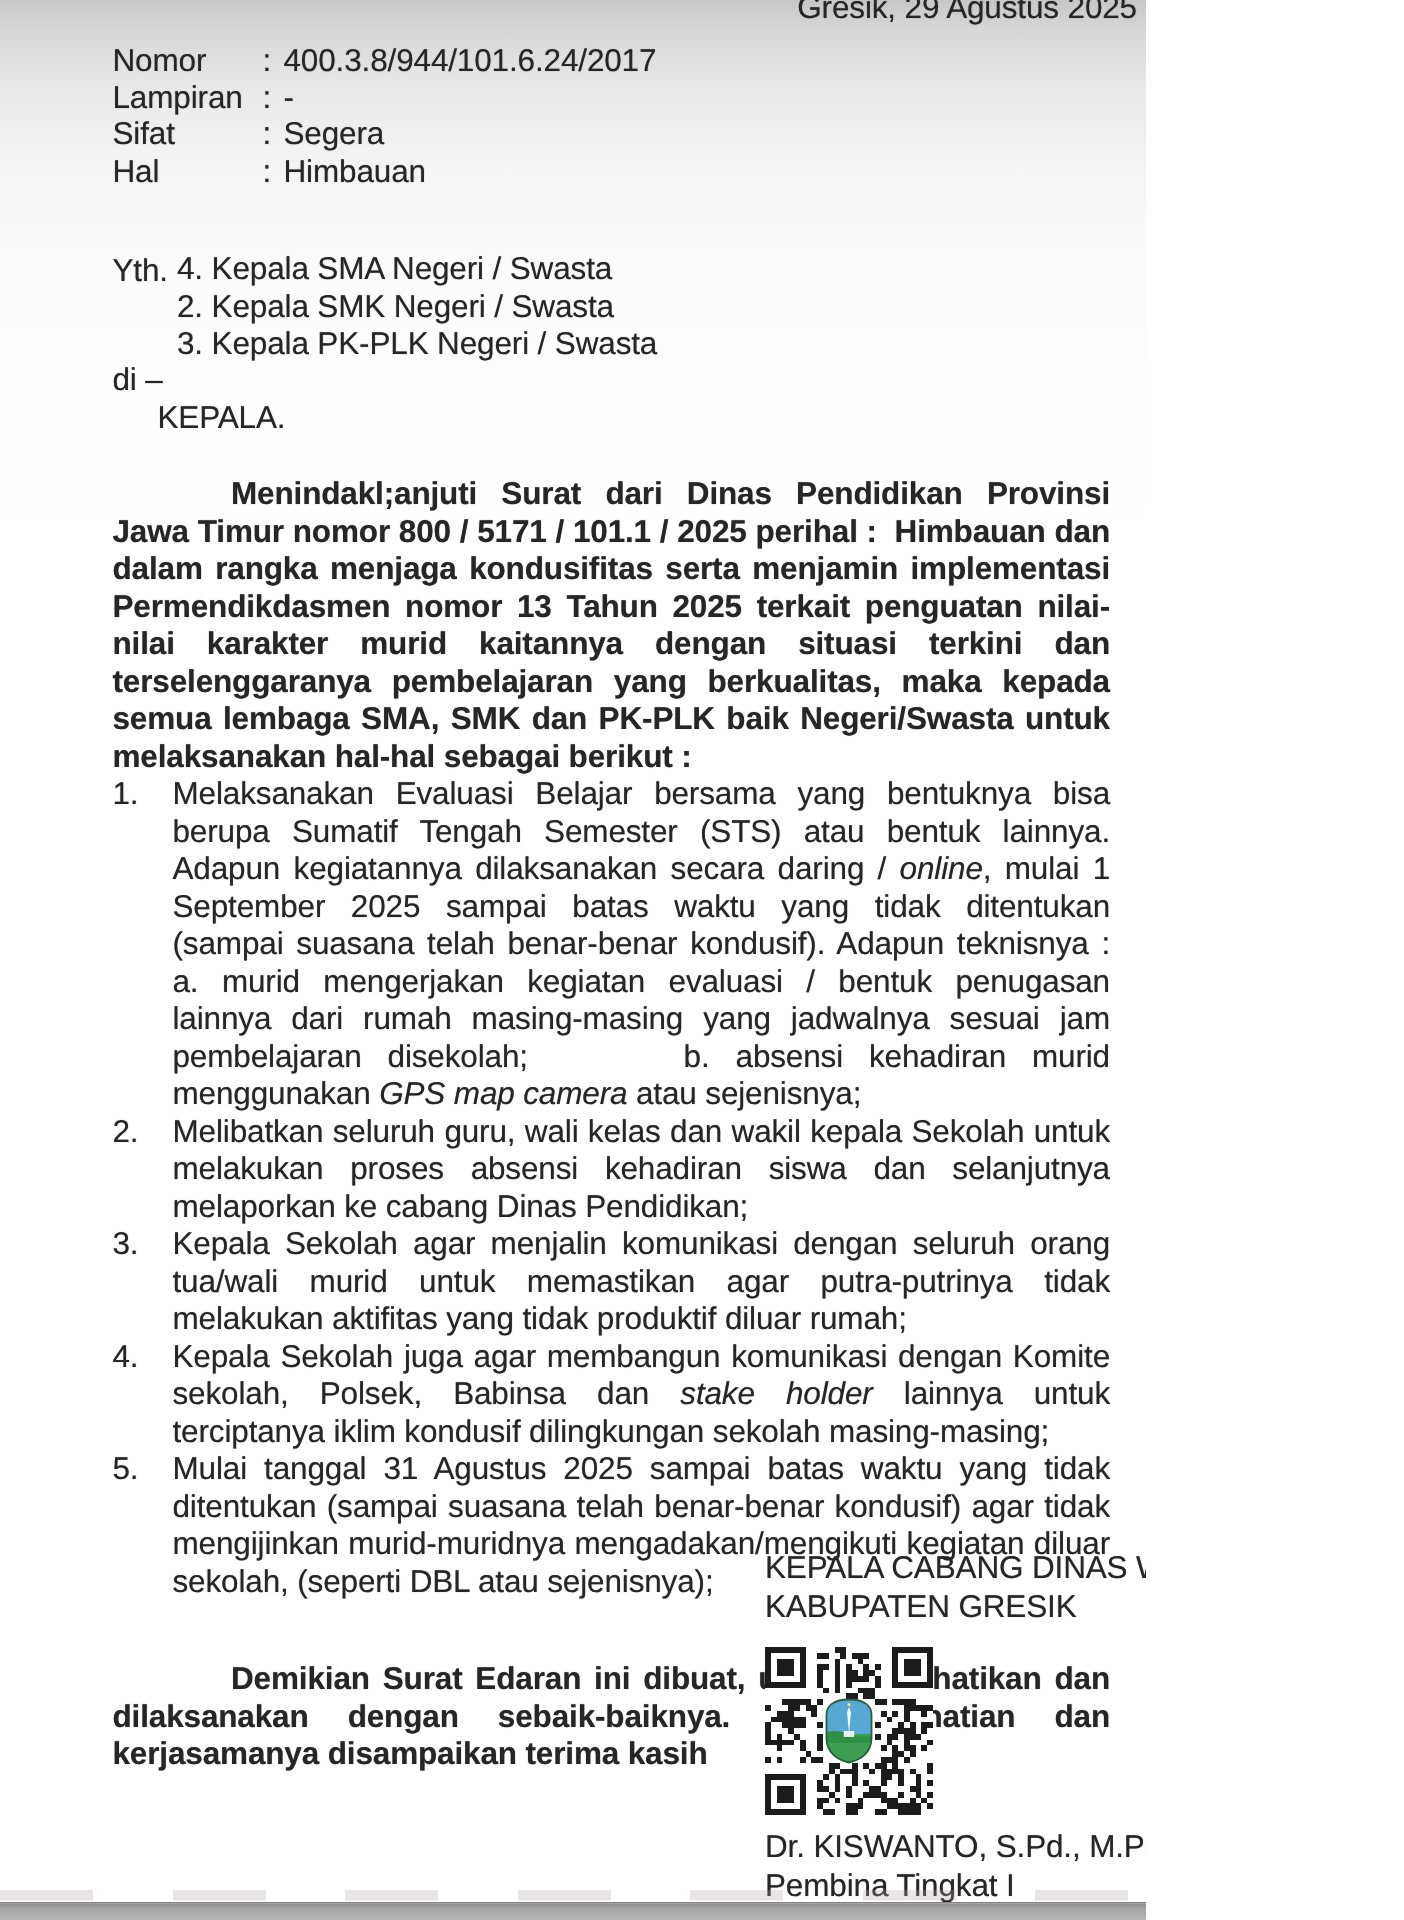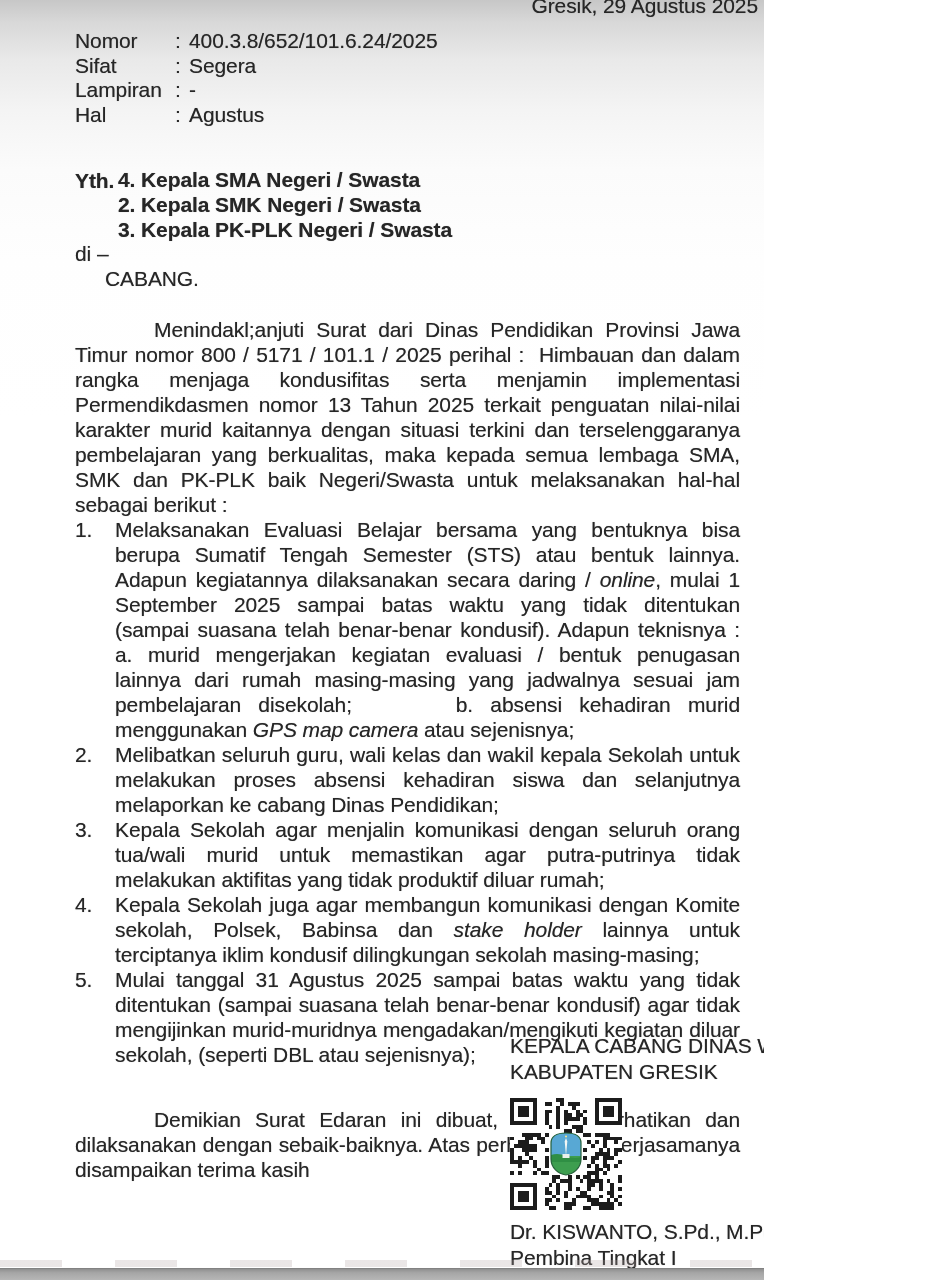--- a/index.html
+++ b/index.html
@@ -22,27 +22,27 @@
   .date {
     position:absolute; top:-7px; right:6px;
     white-space:nowrap;
   }
   .content { position:absolute; left:75px; right:24px; top:0; }
   .meta { margin-top:29px; }
   .meta-row { line-height:24.6px; }
   .meta-label { display:inline-block; width:100px; }
   .meta-colon { display:inline-block; width:14px; }
   .recipient { margin-top:41px; }
-  .yth-row { display:flex;font-weight:bold; }
+  .yth-row { display:flex; }
   .yth-label { width:43px; flex:none; }
   .yth-items div { line-height:24.6px; }
   .di-line { line-height:24.6px; }
   .city-line { padding-left:30px; line-height:24.6px; }
   .para {
-    margin:0; text-align:justify;
+    margin:0; text-align:justify;font-weight:bold;
   }
   .opening { margin-top:26px; text-indent:79px; }
   .closing { margin-top:40px; text-indent:79px; }
   .num-list { margin-top:0; }
   .li-row { display:flex; }
   .li-num { width:40px; flex:none; }
   .li-text { flex:1; text-align:justify; }
   .sig {
     position:absolute; left:510px; top:1033px; width:402px;
   }
@@ -72,50 +72,50 @@
 <div class="page">
   <div class="photo">
 
     <div class="date">Gresik, 29 Agustus 2025</div>
 
     <div class="content">
 
       <div class="meta">
 
           <div class="meta-row">
-            <span class="meta-label">Nomor</span><span class="meta-colon">:</span><span class="meta-value">400.3.8/652/101.6.24/2025</span>
+            <span class="meta-label">Nomor</span><span class="meta-colon">:</span><span class="meta-value">400.3.8/944/101.6.24/2017</span>
+          </div>
+
+          <div class="meta-row">
+            <span class="meta-label">Lampiran</span><span class="meta-colon">:</span><span class="meta-value">-</span>
           </div>
 
           <div class="meta-row">
             <span class="meta-label">Sifat</span><span class="meta-colon">:</span><span class="meta-value">Segera</span>
           </div>
 
           <div class="meta-row">
-            <span class="meta-label">Lampiran</span><span class="meta-colon">:</span><span class="meta-value">-</span>
-          </div>
-
-          <div class="meta-row">
-            <span class="meta-label">Hal</span><span class="meta-colon">:</span><span class="meta-value">Agustus</span>
+            <span class="meta-label">Hal</span><span class="meta-colon">:</span><span class="meta-value">Himbauan</span>
           </div>
         </div>
 
       <div class="recipient">
         <div class="yth-row">
           <span class="yth-label">Yth.</span>
           <div class="yth-items">
 
               <div>4. Kepala SMA Negeri / Swasta</div>
 
               <div>2. Kepala SMK Negeri / Swasta</div>
 
               <div>3. Kepala PK-PLK Negeri / Swasta</div>
             </div>
         </div>
         <div class="di-line">di –</div>
-        <div class="city-line">CABANG.</div>
+        <div class="city-line">KEPALA.</div>
       </div>
 
       <p class="para opening">Menindakl;anjuti Surat dari Dinas Pendidikan Provinsi Jawa Timur nomor 800 / 5171 / 101.1 / 2025 perihal :&nbsp; Himbauan dan dalam rangka menjaga kondusifitas serta menjamin implementasi Permendikdasmen nomor 13 Tahun 2025 terkait penguatan nilai-nilai karakter murid kaitannya dengan situasi terkini dan terselenggaranya pembelajaran yang berkualitas, maka kepada semua lembaga SMA, SMK dan PK-PLK baik Negeri/Swasta untuk melaksanakan hal-hal sebagai berikut :</p>
 
       <div class="num-list">
 
           <div class="li-row">
             <span class="li-num">1.</span>
             <span class="li-text"><span>Melaksanakan Evaluasi Belajar bersama yang bentuknya bisa berupa Sumatif Tengah Semester (STS) atau bentuk lainnya. Adapun kegiatannya dilaksanakan secara daring / </span><span style="font-style: italic;">online</span><span>, mulai 1 September 2025 sampai batas waktu yang tidak ditentukan (sampai suasana telah benar-benar kondusif). Adapun teknisnya : a. murid mengerjakan kegiatan evaluasi / bentuk penugasan lainnya dari rumah masing-masing yang jadwalnya sesuai jam pembelajaran disekolah;&nbsp;&nbsp;&nbsp;&nbsp;&nbsp; b. absensi kehadiran murid menggunakan </span><span style="font-style: italic;">GPS map camera</span><span> atau sejenisnya;</span></span>
           </div>

